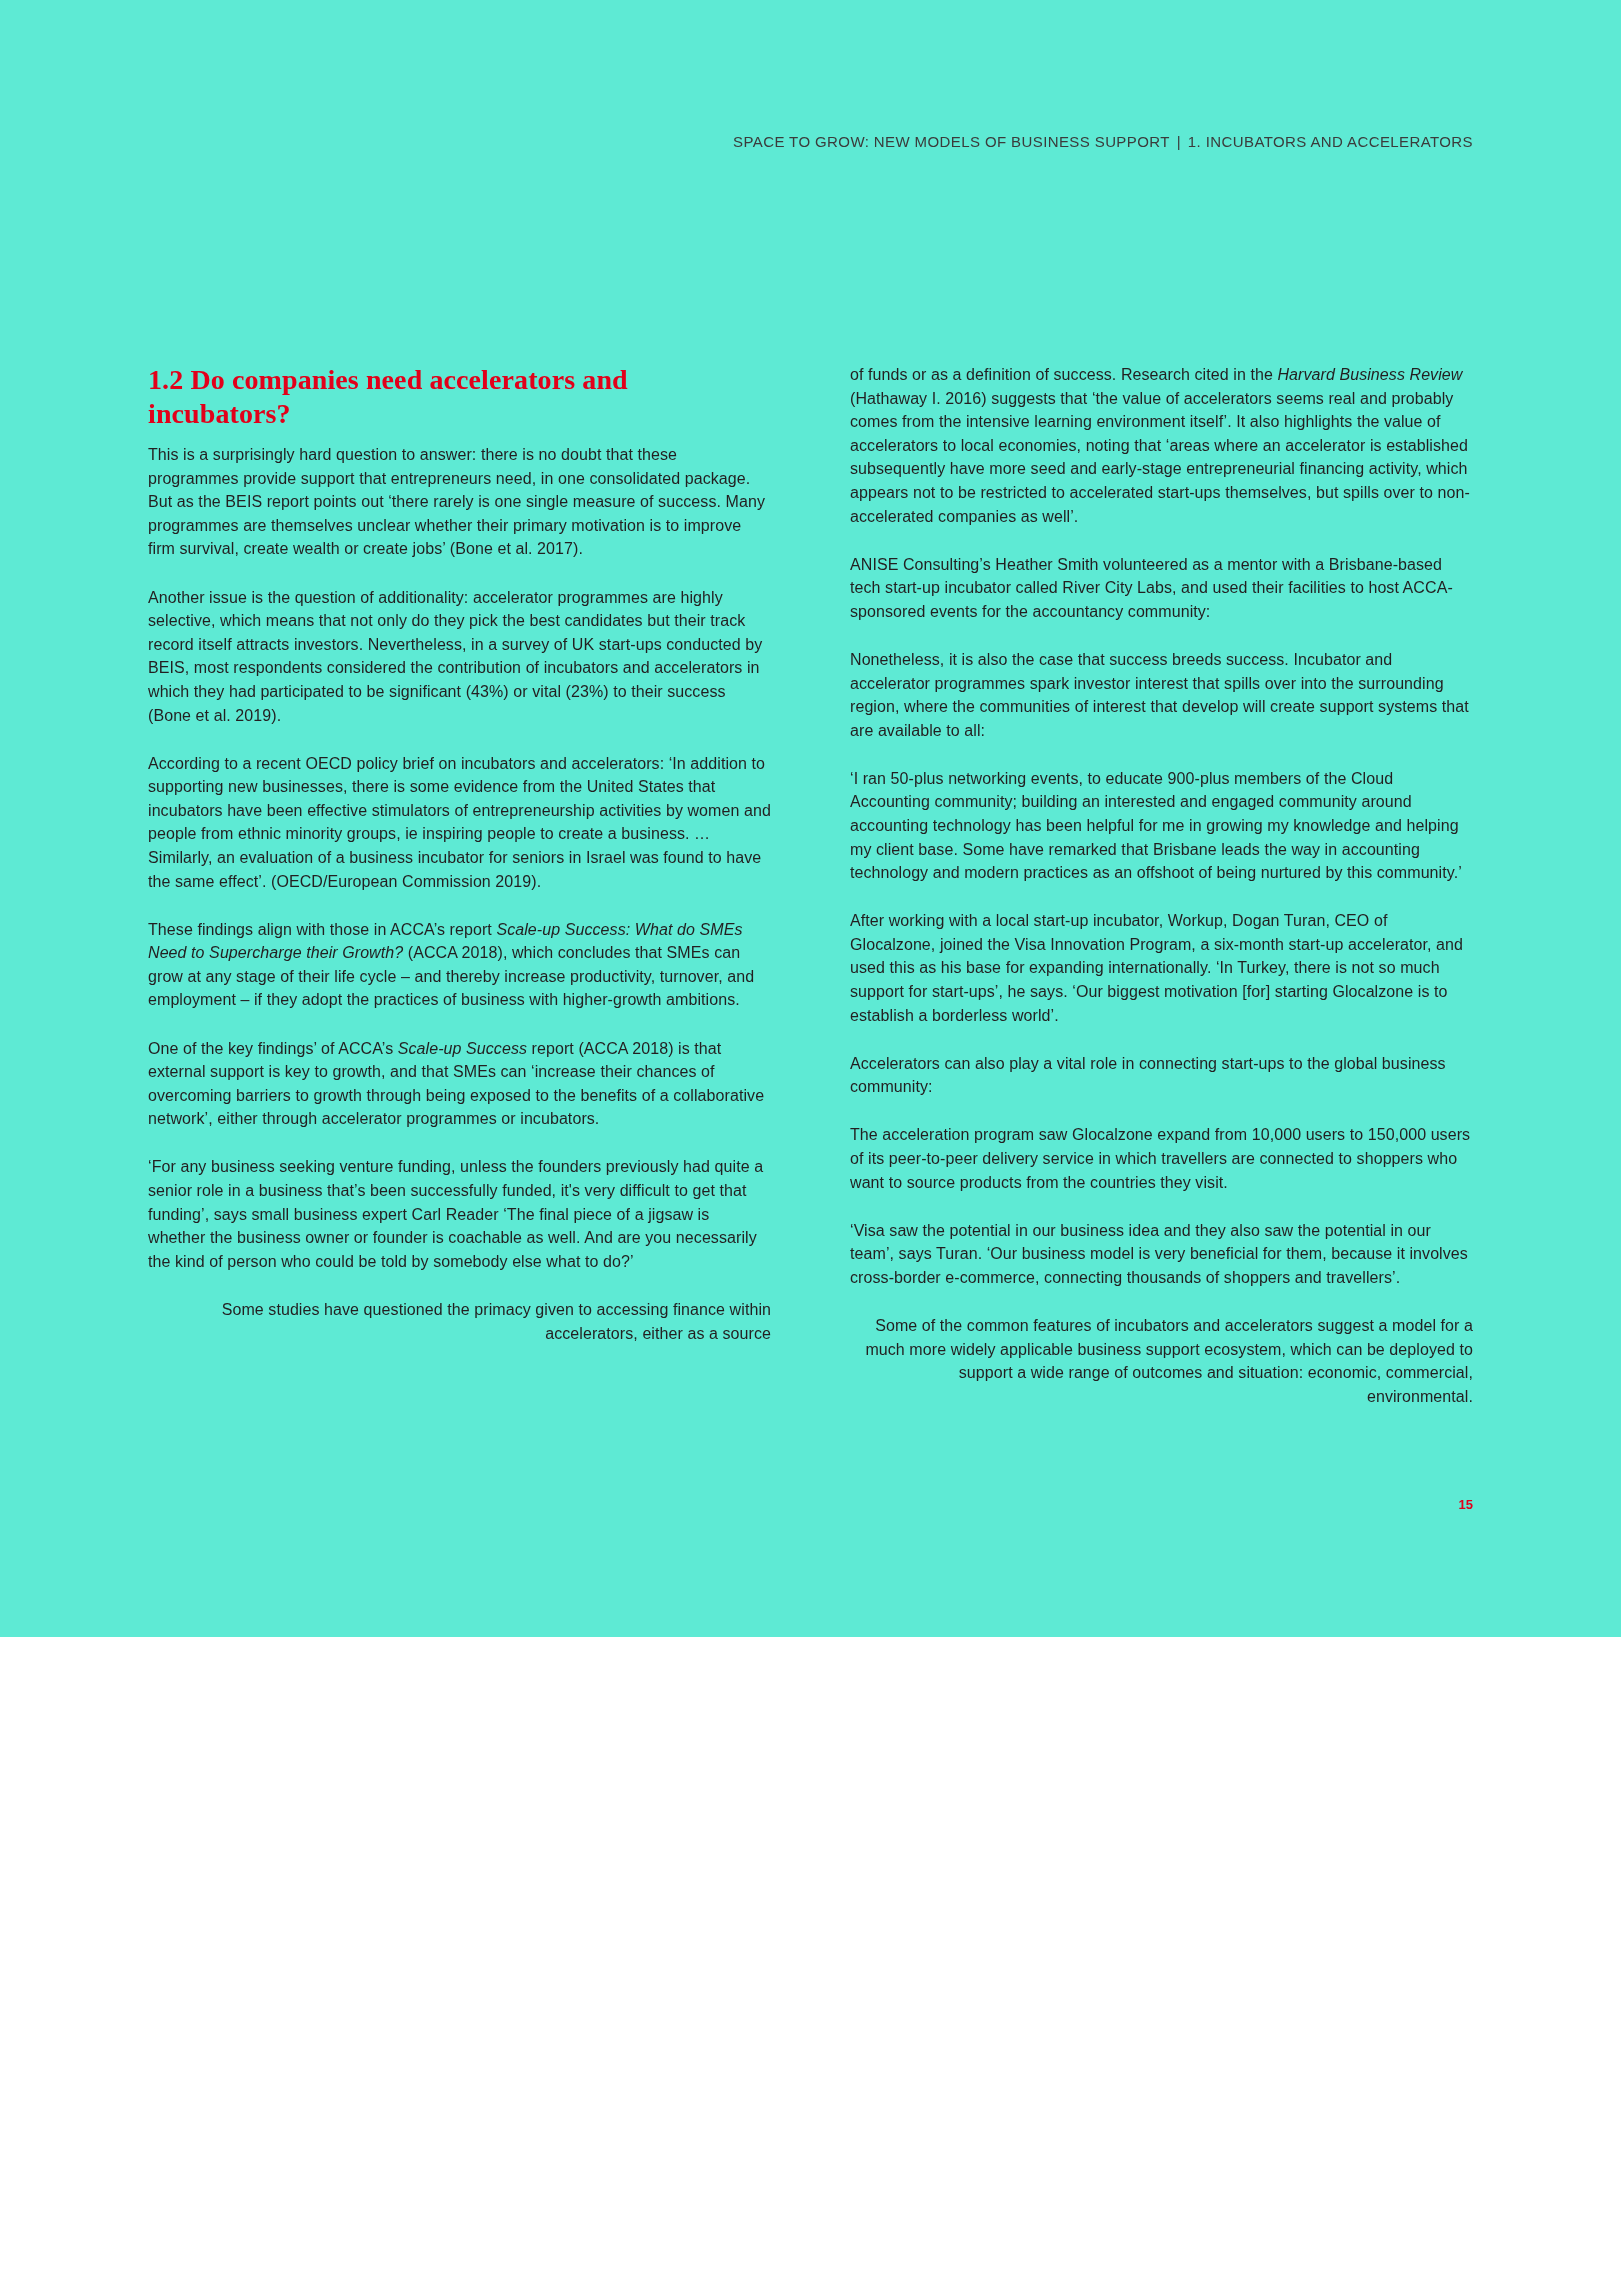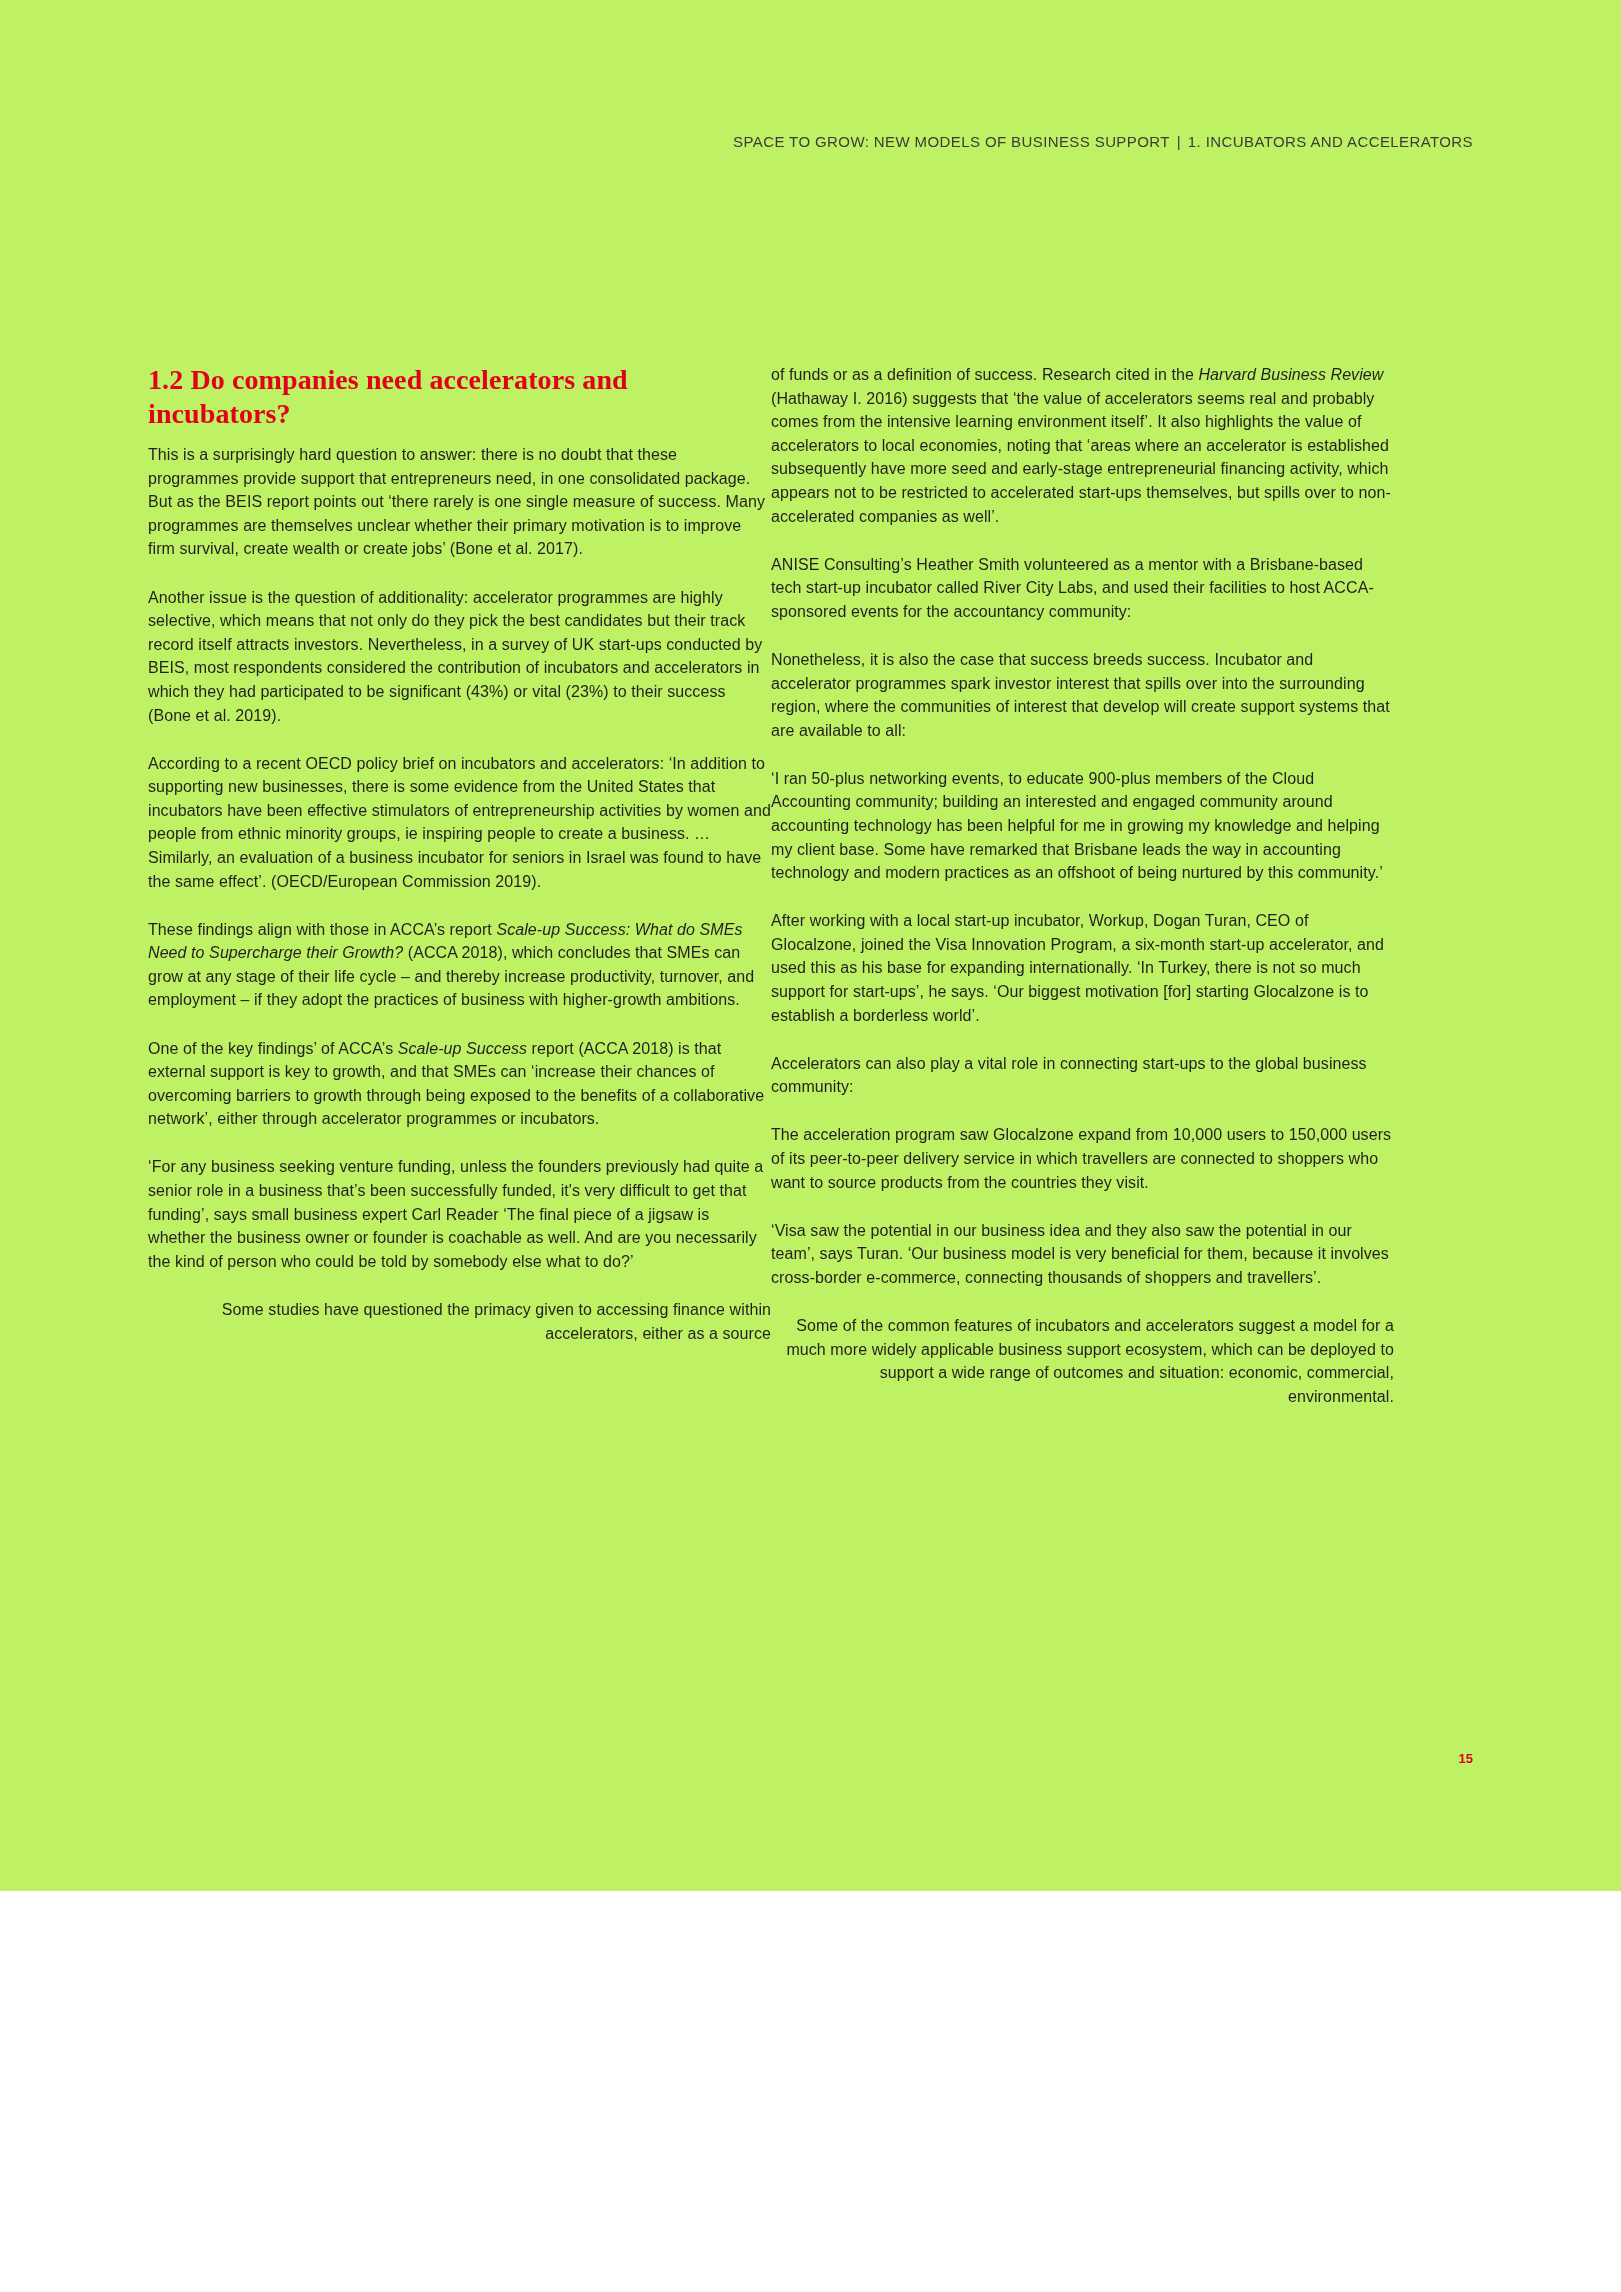--- a/index.html
+++ b/index.html
@@ -3,22 +3,22 @@
 <meta charset="utf-8">
 <style>
   html, body {
     margin: 0;
     padding: 0;
     background: #ffffff;
   }
   .page {
     position: relative;
     width: 1621px;
-    height: 1891px;
-    background: #bef264;
+    height: 1637px;
+    background: #5eead4;
     font-family: "Liberation Sans", sans-serif;
     color: #231f20;
     box-sizing: border-box;
     overflow: hidden;
   }
   .running-head {
     position: absolute;
     top: 133px;
     right: 148px;
     font-size: 15px;
@@ -30,20 +30,21 @@
     color: #3b3b3b;
     padding: 0 6.9px;
     font-weight: 400;
   }
   .columns {
     position: absolute;
     top: 363px;
     left: 148px;
     width: 1325px;
     display: flex;
+    gap: 79px;
   }
   .col {
     width: 623px;
   }
   h2.section-title {
     color: #e2001a;
     font-family: "Liberation Serif", serif;
     font-weight: bold;
     font-size: 28px;
     line-height: 1.22;

